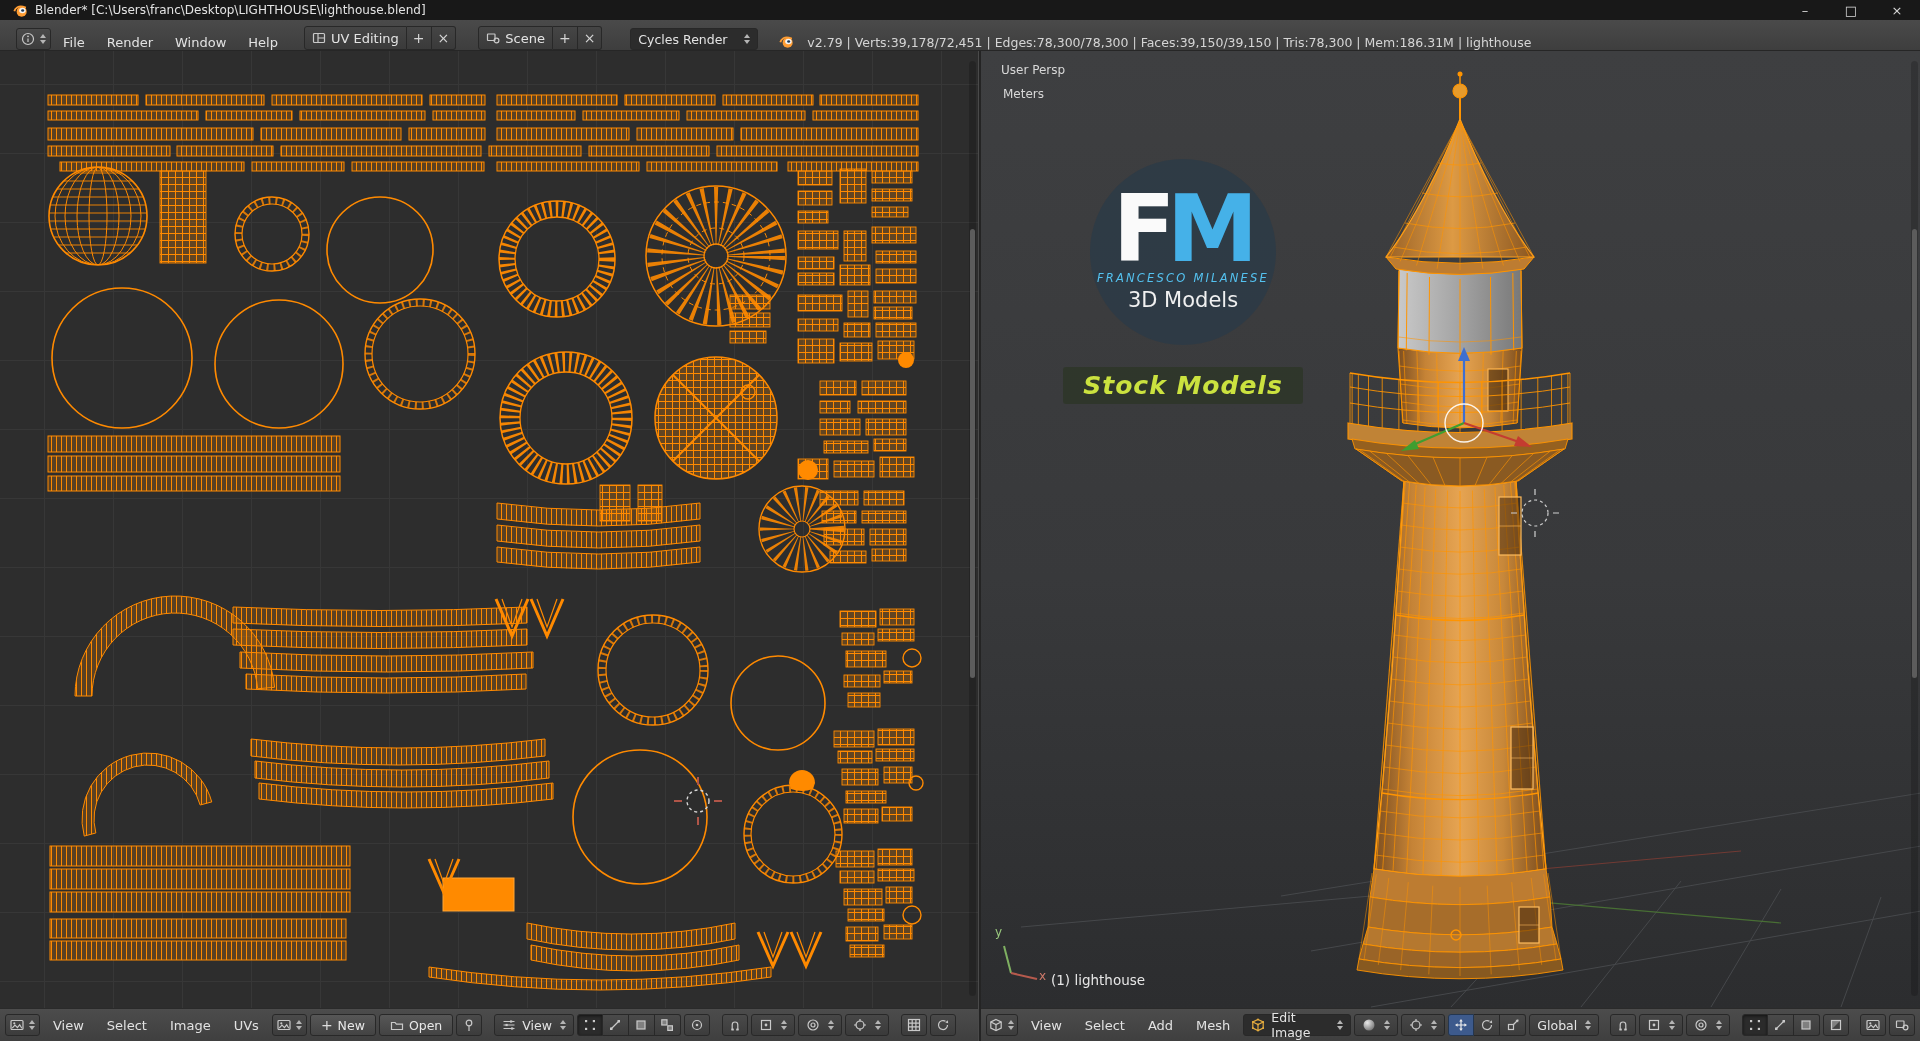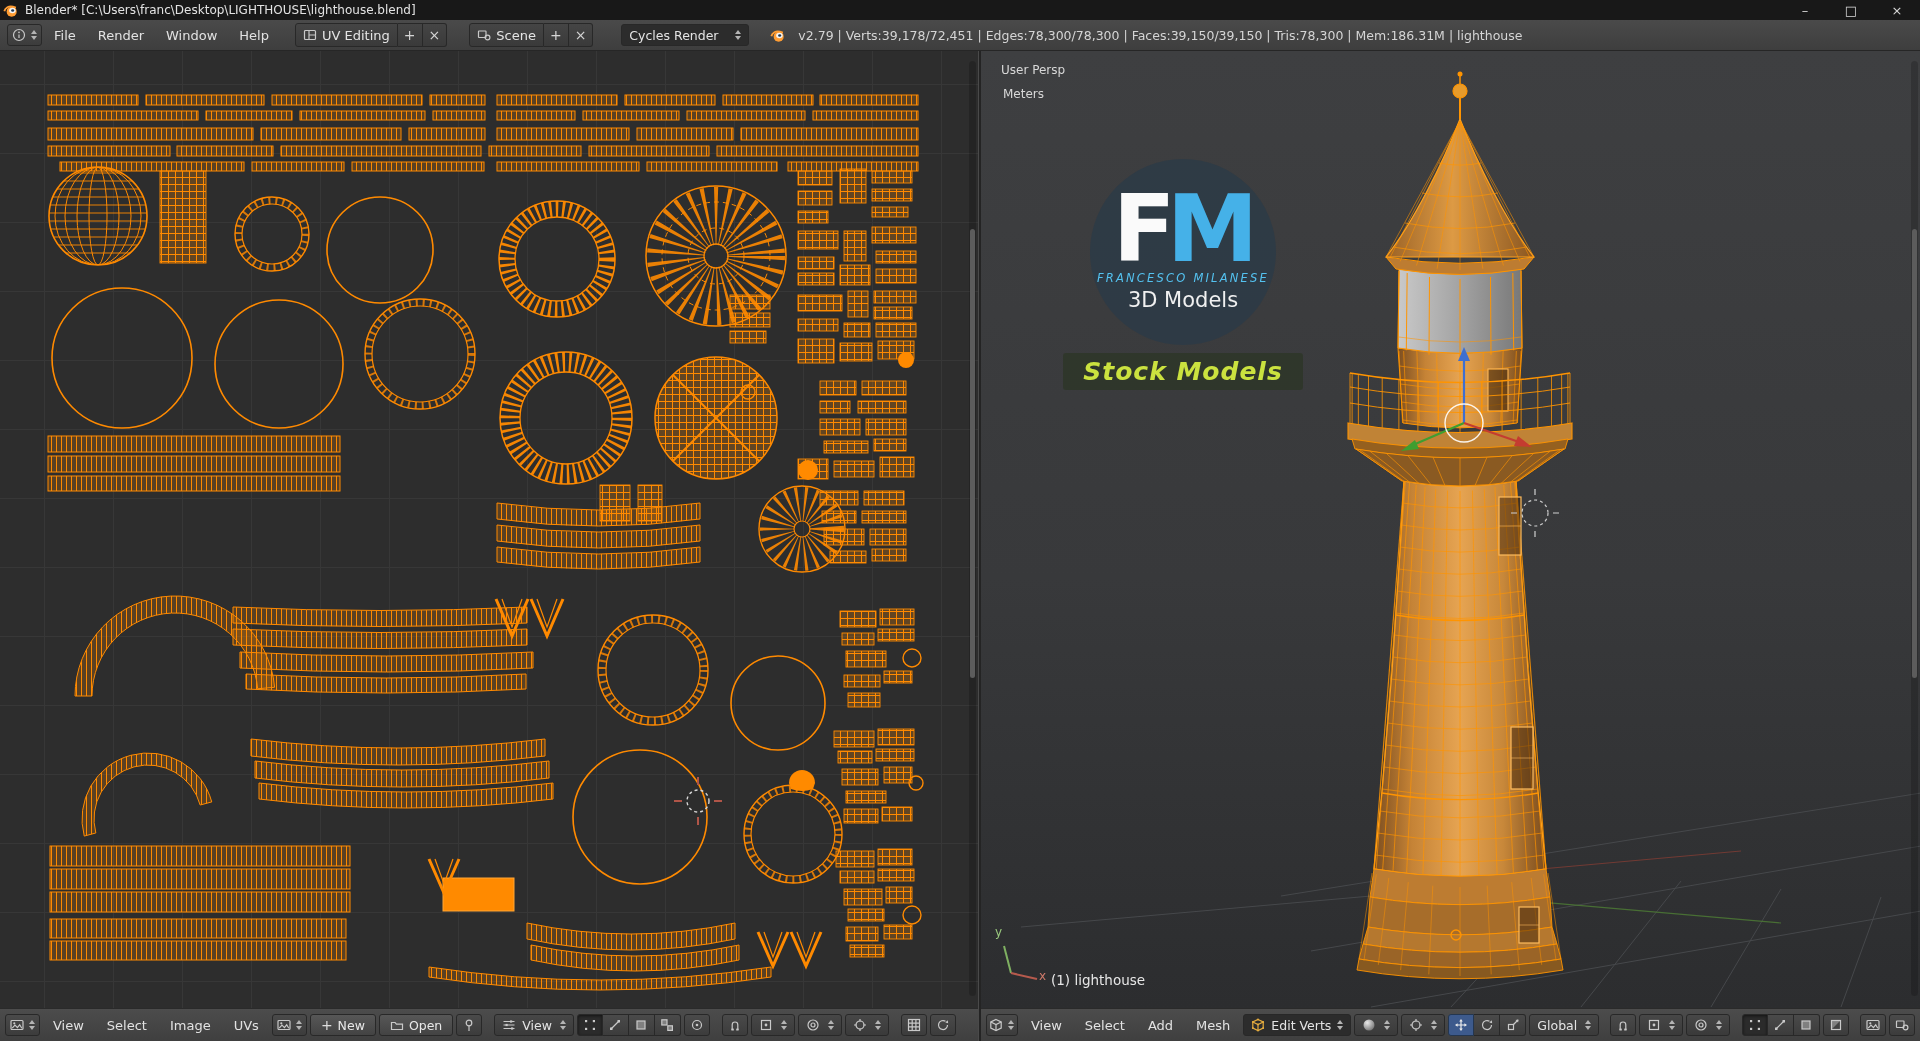--- a/index.html
+++ b/index.html
@@ -1,25 +1,25 @@
 <!DOCTYPE html>
 <html><head>
 <meta charset="utf-8">
 <style>
   html,body{margin:0;padding:0;background:#222;}
   *{box-sizing:border-box;font-family:"DejaVu Sans","Liberation Sans",sans-serif;}
   .app{width:1920px;height:1041px;position:relative;overflow:hidden;background:#333;user-select:none;}
 
   
-  .titlebar{height:20px;background:#181818;display:flex;align-items:center;gap:6px;padding-left:2px;color:#e3e3e3;font-size:12px;}
+  .titlebar{height:20px;background:#181818;display:flex;align-items:center;gap:6px;padding-left:12px;color:#e3e3e3;font-size:12px;}
   .win-controls{margin-left:auto;display:flex;height:100%;}
   .wbtn{width:46px;display:flex;align-items:center;justify-content:center;color:#d8d8d8;font-size:13px;}
 
   
-  .infobar{height:31px;background:linear-gradient(#4a4a4a,#3e3e3e);border-bottom:1px solid #262626;display:flex;align-items:center;gap:2px;padding:0 7px;color:#e3e3e3;font-size:13px;}
+  .infobar{height:31px;background:linear-gradient(#4a4a4a,#3e3e3e);border-bottom:1px solid #262626;display:flex;align-items:flex-end;gap:2px;padding:0 16px;color:#e3e3e3;font-size:13px;}
   .menu{padding:0 10px;color:#e2e2e2;font-size:13px;cursor:default;}
   .hbtn,.ibtn{height:22px;min-width:26px;display:flex;align-items:center;justify-content:center;gap:3px;background:linear-gradient(#4a4a4a,#3c3c3c);border:1px solid #282828;border-radius:3px;padding:0 4px;}
   .ibtn.pressed{background:#2b2b2b;box-shadow:inset 0 1px 3px rgba(0,0,0,.55);}
   .ibtn.active{background:#3d5a8c;border-color:#24364f;}
   .btn{height:22px;display:flex;align-items:center;gap:5px;background:linear-gradient(#575757,#434343);border:1px solid #282828;border-radius:3px;padding:0 10px;color:#e8e8e8;font-size:12.5px;}
   .dd{height:22px;display:flex;align-items:center;gap:6px;background:linear-gradient(#474747,#3a3a3a);border:1px solid #282828;border-radius:3px;padding:0 7px;color:#e4e4e4;font-size:12.5px;}
   .dd.dark{background:#2c2c2c;}
   .arr{display:inline-flex;flex-direction:column;gap:2px;margin-left:2px;}
   .arr .u{width:0;height:0;border-left:3.5px solid transparent;border-right:3.5px solid transparent;border-bottom:4.5px solid #b5b5b5;}
   .arr .d{width:0;height:0;border-left:3.5px solid transparent;border-right:3.5px solid transparent;border-top:4.5px solid #b5b5b5;}
@@ -59,21 +59,21 @@
   .ov.axx{left:58px;top:918px;color:#cf7a6a;font-size:12px;}
 
   
   .watermark{position:absolute;left:95px;top:100px;width:214px;display:flex;flex-direction:column;align-items:center;z-index:5;}
   .wm-circle{width:186px;height:186px;border-radius:50%;background:rgba(44,58,70,.84);display:flex;flex-direction:column;align-items:center;justify-content:center;margin-top:8px;}
   .wm-fm{display:flex;line-height:.82;letter-spacing:-5px;}
   .wm-f{font-size:92px;font-weight:bold;color:#fafafa;}
   .wm-m{font-size:92px;font-weight:bold;color:#45b1e8;margin-left:-4px;}
   .wm-name{font-size:11.5px;color:#54c2f0;letter-spacing:2.2px;margin-top:4px;white-space:nowrap;font-style:italic;}
   .wm-sub{font-size:21px;color:#f0f0f0;margin-top:3px;}
-  .wm-stock{margin-top:8px;background:rgba(44,54,38,.75);color:#cbe23f;font-size:25px;font-weight:bold;font-style:italic;padding:4px 20px;border-radius:3px;letter-spacing:1px;white-space:nowrap;}
+  .wm-stock{margin-top:22px;background:rgba(44,54,38,.75);color:#cbe23f;font-size:25px;font-weight:bold;font-style:italic;padding:4px 20px;border-radius:3px;letter-spacing:1px;white-space:nowrap;}
 
   
   .scrollv{position:absolute;right:2px;top:10px;bottom:12px;width:7px;background:rgba(0,0,0,.18);border-radius:4px;z-index:7;}
   .scrollv i{position:absolute;left:1px;right:1px;top:18%;height:48%;background:#5c5c5c;border-radius:3px;display:block;}
 
   
   .ic{width:14px;height:14px;display:block;}
   .ic *{stroke:#c9c9c9;fill:none;stroke-width:1.2;}
   .ic .f{fill:#c9c9c9;stroke:none;}
   .ic.or *{stroke:#e6ad3f;}
@@ -806,21 +806,21 @@
                 <path d="M1.8 4L7 6.5 12.2 4M7 6.5v6"></path>
                 <circle cx="7" cy="1.5" r=".9" class="f"></circle>
                 <circle cx="12.2" cy="4" r=".9" class="f"></circle>
                 <circle cx="1.8" cy="4" r=".9" class="f"></circle>
                 <circle cx="7" cy="6.5" r=".9" class="f"></circle>
                 <circle cx="12.2" cy="10" r=".9" class="f"></circle>
                 <circle cx="1.8" cy="10" r=".9" class="f"></circle>
                 <circle cx="7" cy="12.5" r=".9" class="f"></circle>
               </svg>
             </span>
-          <span>Edit Verts</span>
+          <span>Edit Image</span>
           <span class="arr" style="margin-left:auto">
               <i class="u"></i>
               <i class="d"></i>
             </span>
         </div>
         <div class="dd">
           <span>
               <svg class="icraw" viewBox="0 0 14 14">
                 <defs>
                   <radialGradient id="sphg" cx="0.35" cy="0.3" r="0.8">

